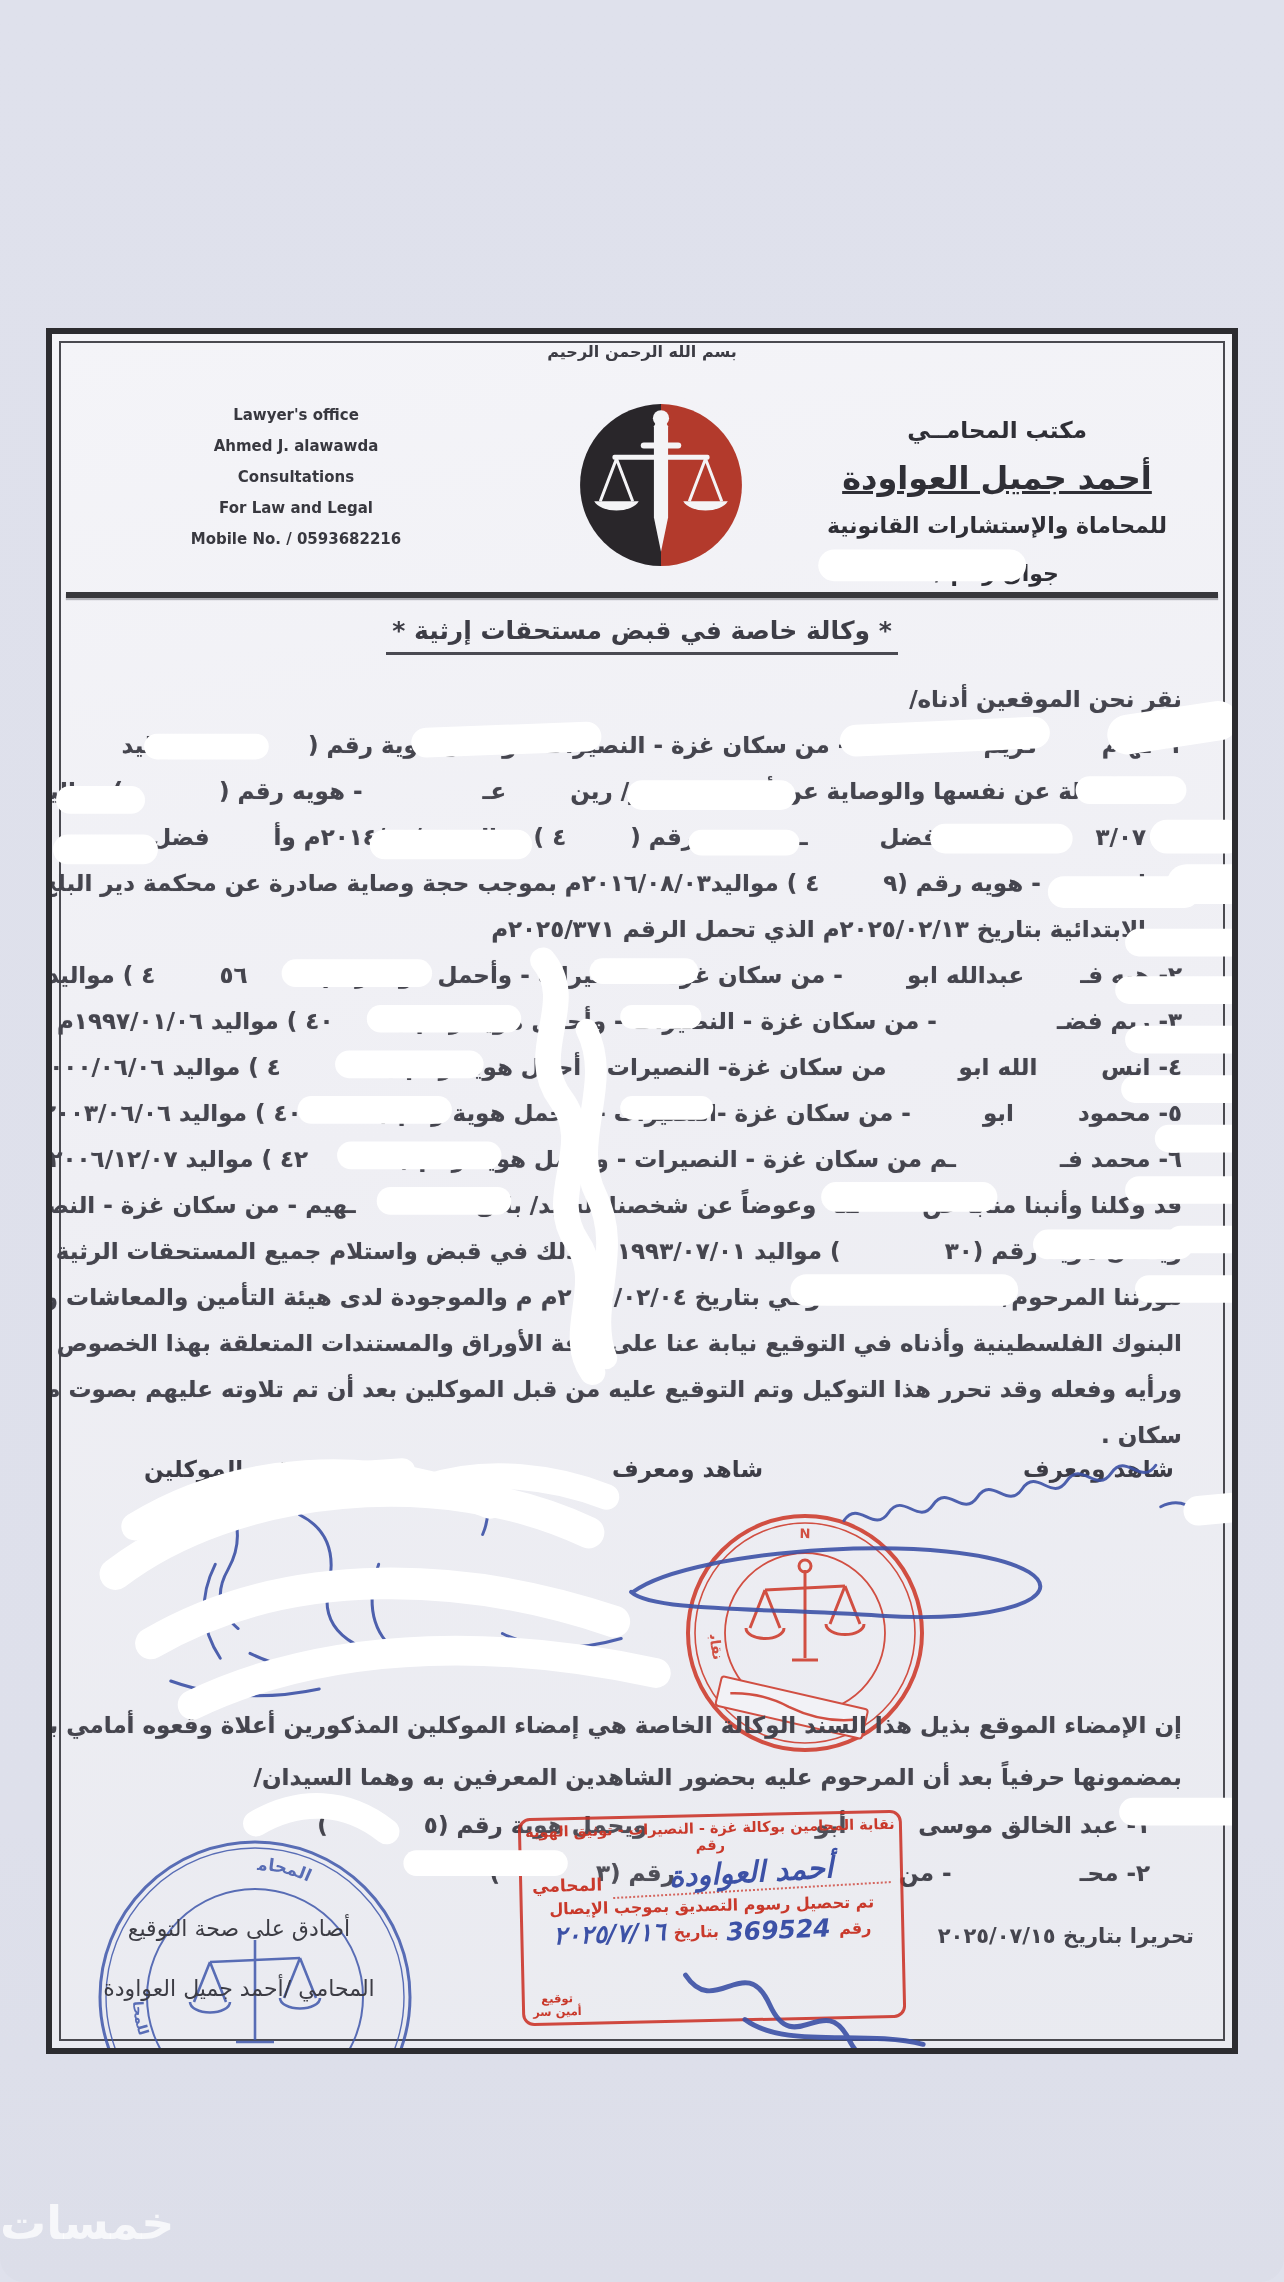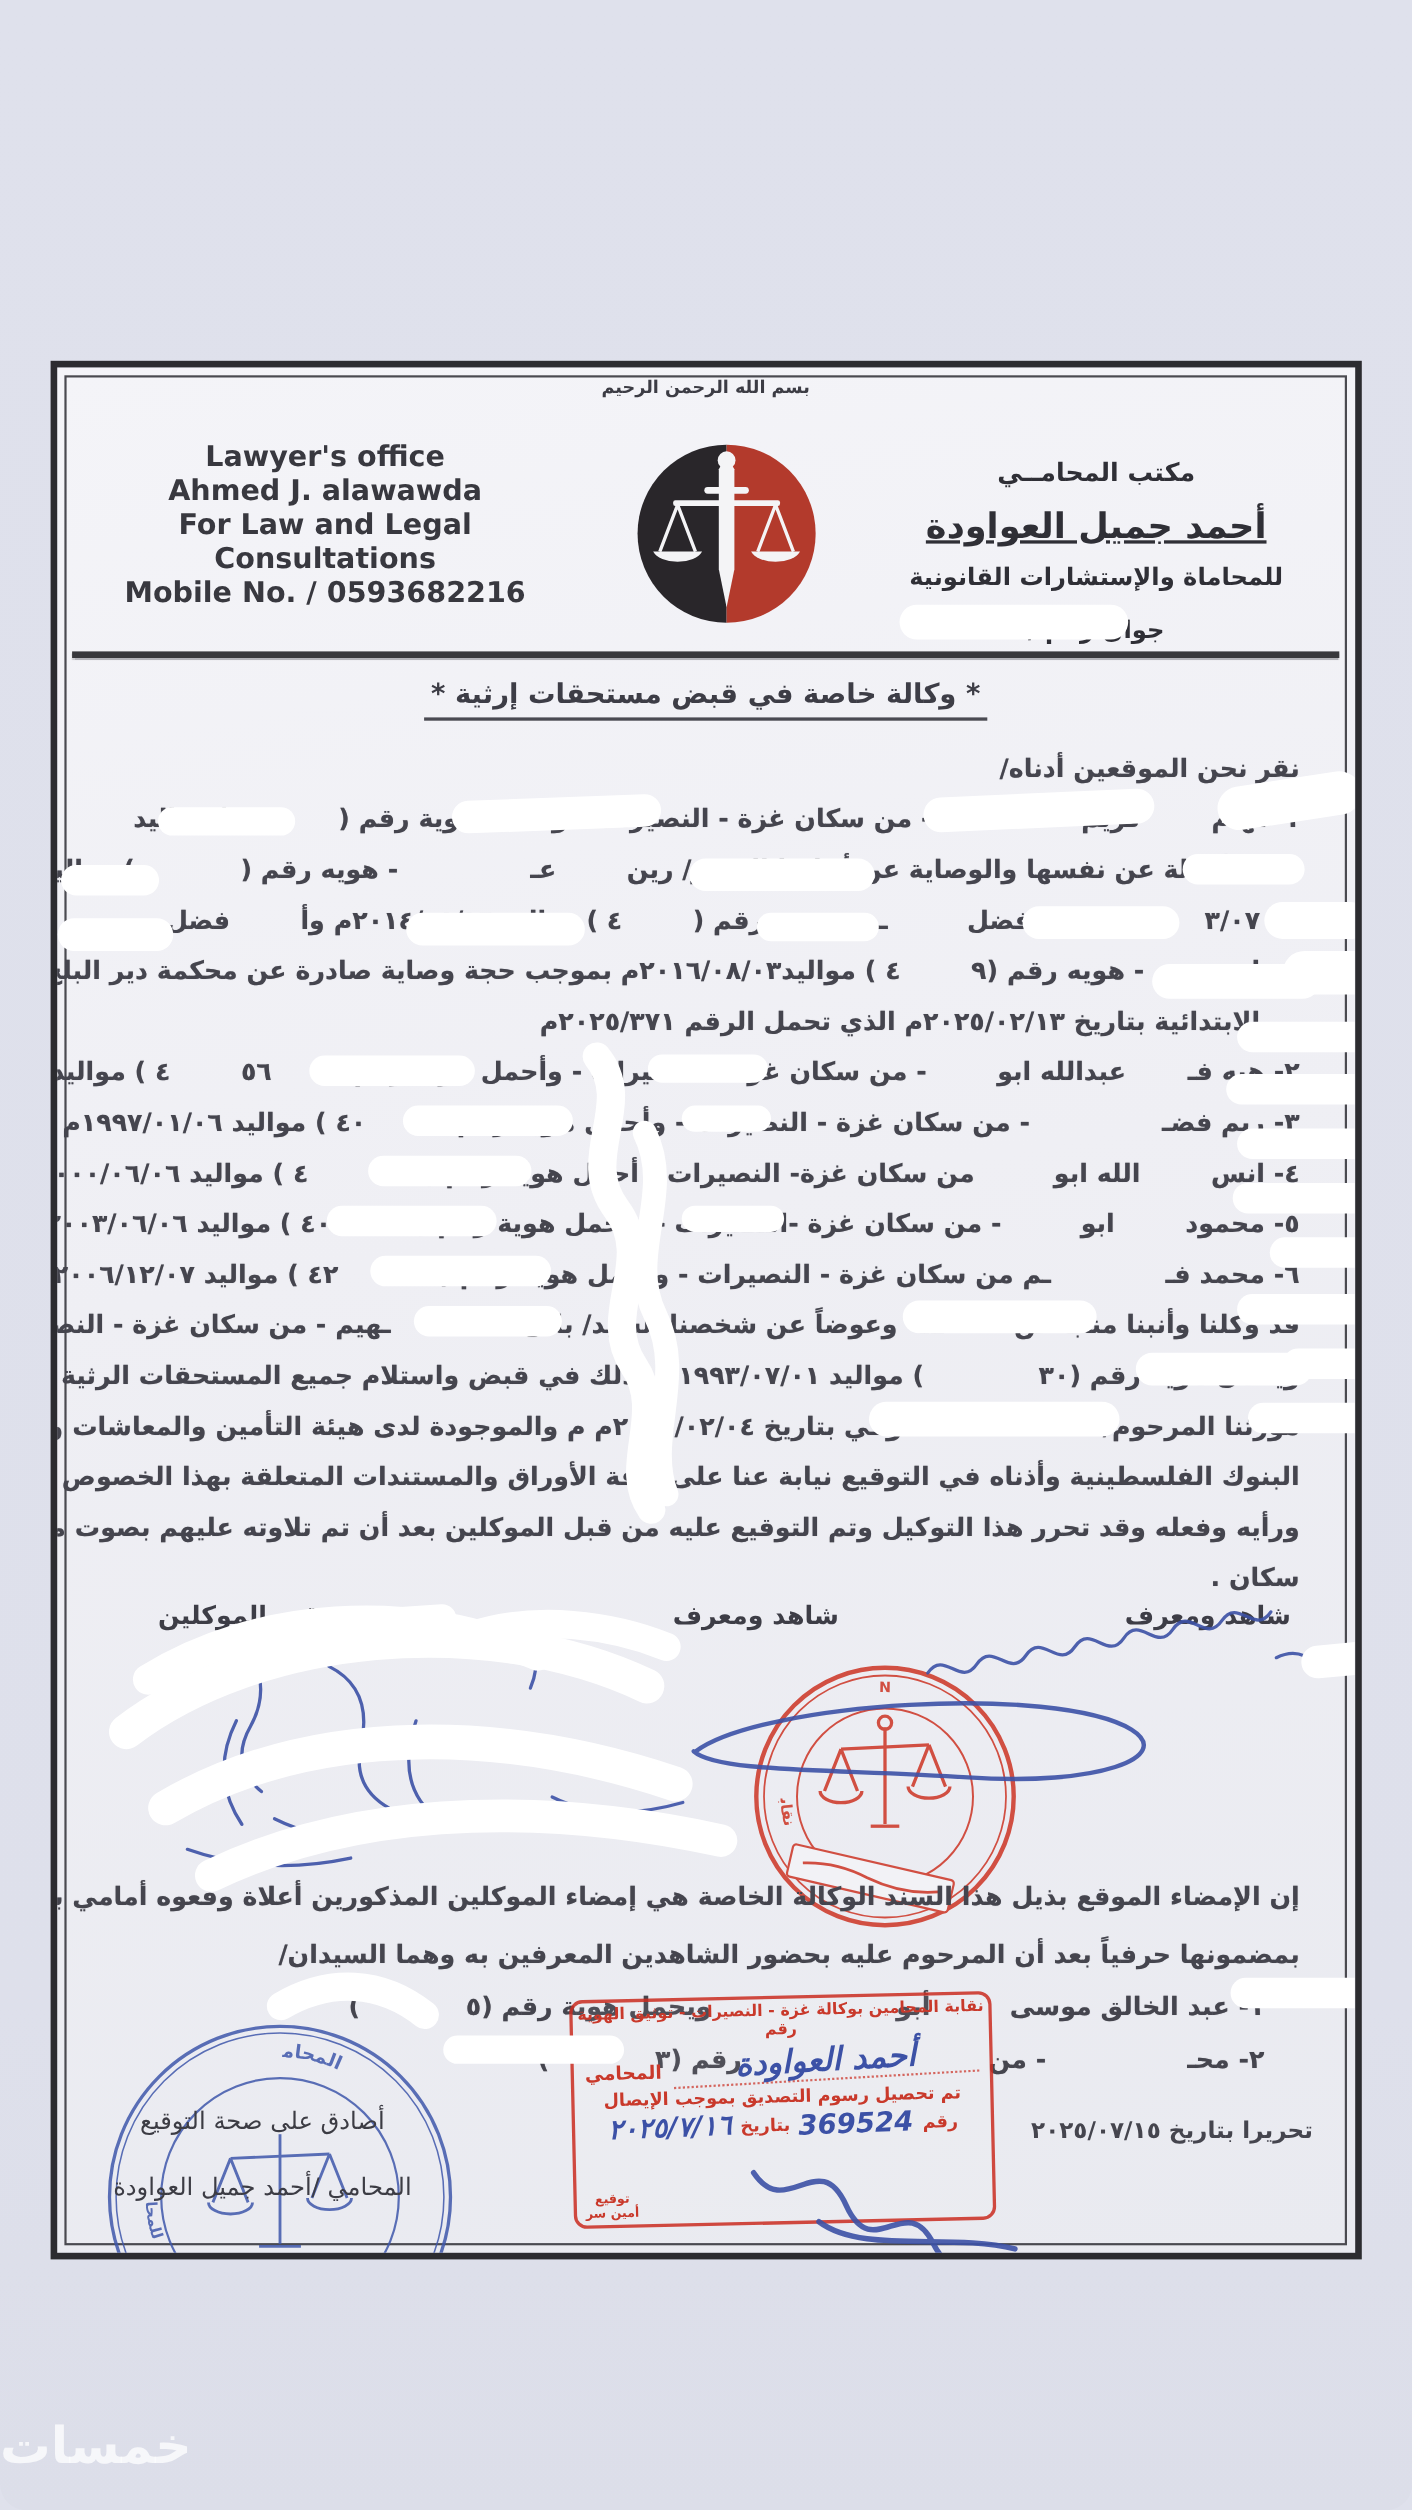--- a/index.html
+++ b/index.html
@@ -3,21 +3,21 @@
 <meta charset="utf-8">
 <style>
   html,body{margin:0;padding:0;}
   body{background:#dfe1ec;font-family:"DejaVu Sans",sans-serif;}
   .page{position:relative;width:1284px;height:2282px;background:linear-gradient(180deg,#dfe1ec 0%,#dee0eb 80%,#dcdee9 100%);overflow:hidden;border-radius:24px;}
   .paper{position:absolute;left:46px;top:328px;width:1192px;height:1726px;
          background:linear-gradient(170deg,#f4f4f8 0%,#efeff4 45%,#e9eaf0 100%);
          border:6px solid #2c2c30;box-sizing:border-box;overflow:hidden;direction:rtl;}
   .inner-frame{position:absolute;inset:7px;border:2px solid #4a4a50;pointer-events:none;}
   .bism{position:absolute;top:8px;left:0;right:0;text-align:center;font-size:16px;font-weight:700;color:#3c3c44;}
-  .en-block{position:absolute;left:34px;top:66px;width:420px;text-align:center;font-weight:700;color:#38383f;font-size:26px;line-height:31px;direction:ltr;}
+  .en-block{position:absolute;left:34px;top:66px;width:420px;text-align:center;font-weight:700;color:#38383f;font-size:15px;line-height:31px;direction:ltr;}
   .ar-block{position:absolute;right:30px;top:72px;width:410px;text-align:center;font-weight:700;color:#2f2f36;}
   .ar-block .l{line-height:48px;}
   .ar-l1{font-size:23px;} .ar-l2{font-size:32px;text-decoration:underline;} .ar-l3{font-size:22px;} .ar-l4{font-size:22px;}
   .logo{position:absolute;left:524px;top:64px;width:170px;height:170px;}
   .rule{position:absolute;left:14px;right:14px;top:258px;height:6px;background:#38383c;box-shadow:0 2px 1px rgba(60,60,70,.35);}
   .title-wrap{position:absolute;left:0;right:0;top:282px;text-align:center;}
   .title{display:inline-block;font-size:25px;font-weight:700;color:#3d3d46;border-bottom:3px solid #4a4a52;padding:0 6px 7px 6px;}
   .bl{position:absolute;left:20px;right:50px;font-size:23px;font-weight:700;color:#45454e;text-align:right;white-space:pre;text-shadow:0 0 .7px rgba(70,70,80,.45);}
   .bl.ind{right:86px;}
   .bl.wit{right:82px;}
@@ -45,22 +45,22 @@
 <div class="page">
 
   <div class="paper">
     <div class="inner-frame"></div>
 
     <div class="bism">بسم الله الرحمن الرحيم</div>
 
     <div class="en-block">
       <div>Lawyer's office</div>
       <div>Ahmed J. alawawda</div>
+      <div>Consultations</div>
       <div>For Law and Legal</div>
-      <div>Consultations</div>
       <div>Mobile No. / 0593682216</div>
     </div>
 
     <svg class="logo" viewBox="0 0 168 168">
       <path d="M84,6 A80,80 0 0,0 84,166 Z" fill="#29262a"></path>
       <path d="M84,6 A80,80 0 0,1 84,166 Z" fill="#b33a2c"></path>
       <circle cx="84" cy="20" r="8" fill="#f4f4f6"></circle>
       <path d="M84,16 L91,28 L91,118 L84,152 L77,118 L77,28 Z" fill="#f4f4f6"></path>
       <rect x="64" y="44" width="40" height="6" rx="3" fill="#f4f4f6"></rect>
       <rect x="36" y="56" width="96" height="5" rx="2" fill="#f4f4f6"></rect>

